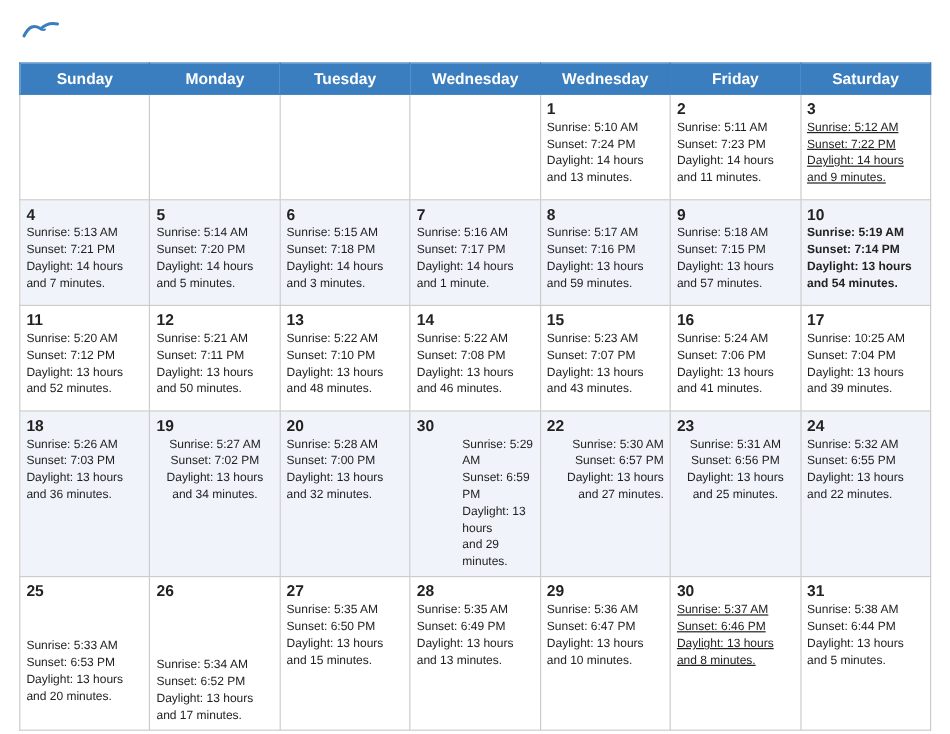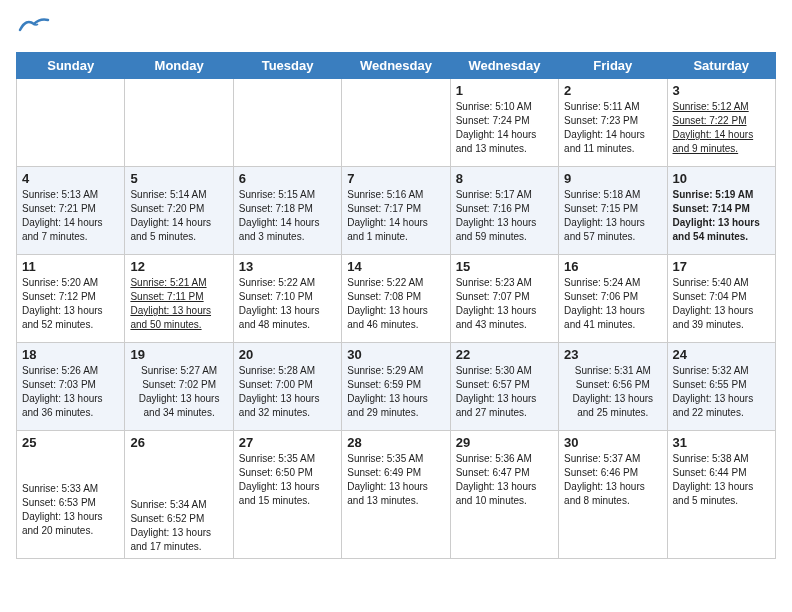--- a/index.html
+++ b/index.html
@@ -194,21 +194,21 @@
       <tr>
         <td>
           <span class="cell-day">11</span>
           <div class="cell-info" style="white-space: pre-line;">Sunrise: 5:20 AM
 Sunset: 7:12 PM
 Daylight: 13 hours
 and 52 minutes.</div>
         </td>
         <td>
           <span class="cell-day">12</span>
-          <div class="cell-info" style="white-space: pre-line; text-decoration: underline;">Sunrise: 5:21 AM
+          <div class="cell-info" style="white-space: pre-line;">Sunrise: 5:21 AM
 Sunset: 7:11 PM
 Daylight: 13 hours
 and 50 minutes.</div>
         </td>
         <td>
           <span class="cell-day">13</span>
           <div class="cell-info" style="white-space: pre-line;">Sunrise: 5:22 AM
 Sunset: 7:10 PM
 Daylight: 13 hours
 and 48 minutes.</div>
@@ -229,21 +229,21 @@
         </td>
         <td>
           <span class="cell-day">16</span>
           <div class="cell-info" style="white-space: pre-line;">Sunrise: 5:24 AM
 Sunset: 7:06 PM
 Daylight: 13 hours
 and 41 minutes.</div>
         </td>
         <td>
           <span class="cell-day">17</span>
-          <div class="cell-info" style="white-space: pre-line;">Sunrise: 5:40 AM
+          <div class="cell-info" style="white-space: pre-line;">Sunrise: 10:25 AM
 Sunset: 7:04 PM
 Daylight: 13 hours
 and 39 minutes.</div>
         </td>
       </tr>
       <tr>
         <td>
           <span class="cell-day">18</span>
           <div class="cell-info" style="white-space: pre-line;">Sunrise: 5:26 AM
 Sunset: 7:03 PM
@@ -259,28 +259,28 @@
         </td>
         <td>
           <span class="cell-day">20</span>
           <div class="cell-info" style="white-space: pre-line;">Sunrise: 5:28 AM
 Sunset: 7:00 PM
 Daylight: 13 hours
 and 32 minutes.</div>
         </td>
         <td>
           <span class="cell-day">30</span>
-          <div class="cell-info" style="white-space: pre-line;">Sunrise: 5:29 AM
+          <div class="cell-info" style="white-space: pre-line; margin-left: 38px;">Sunrise: 5:29 AM
 Sunset: 6:59 PM
 Daylight: 13 hours
 and 29 minutes.</div>
         </td>
         <td>
           <span class="cell-day">22</span>
-          <div class="cell-info" style="white-space: pre-line;">Sunrise: 5:30 AM
+          <div class="cell-info" style="white-space: pre-line; text-align: right;">Sunrise: 5:30 AM
 Sunset: 6:57 PM
 Daylight: 13 hours
 and 27 minutes.</div>
         </td>
         <td>
           <span class="cell-day">23</span>
           <div class="cell-info" style="white-space: pre-line; text-align: center;">Sunrise: 5:31 AM
 Sunset: 6:56 PM
 Daylight: 13 hours
 and 25 minutes.</div>
@@ -324,21 +324,21 @@
         </td>
         <td>
           <span class="cell-day">29</span>
           <div class="cell-info" style="white-space: pre-line;">Sunrise: 5:36 AM
 Sunset: 6:47 PM
 Daylight: 13 hours
 and 10 minutes.</div>
         </td>
         <td>
           <span class="cell-day">30</span>
-          <div class="cell-info" style="white-space: pre-line;">Sunrise: 5:37 AM
+          <div class="cell-info" style="white-space: pre-line; text-decoration: underline;">Sunrise: 5:37 AM
 Sunset: 6:46 PM
 Daylight: 13 hours
 and 8 minutes.</div>
         </td>
         <td>
           <span class="cell-day">31</span>
           <div class="cell-info" style="white-space: pre-line;">Sunrise: 5:38 AM
 Sunset: 6:44 PM
 Daylight: 13 hours
 and 5 minutes.</div>

